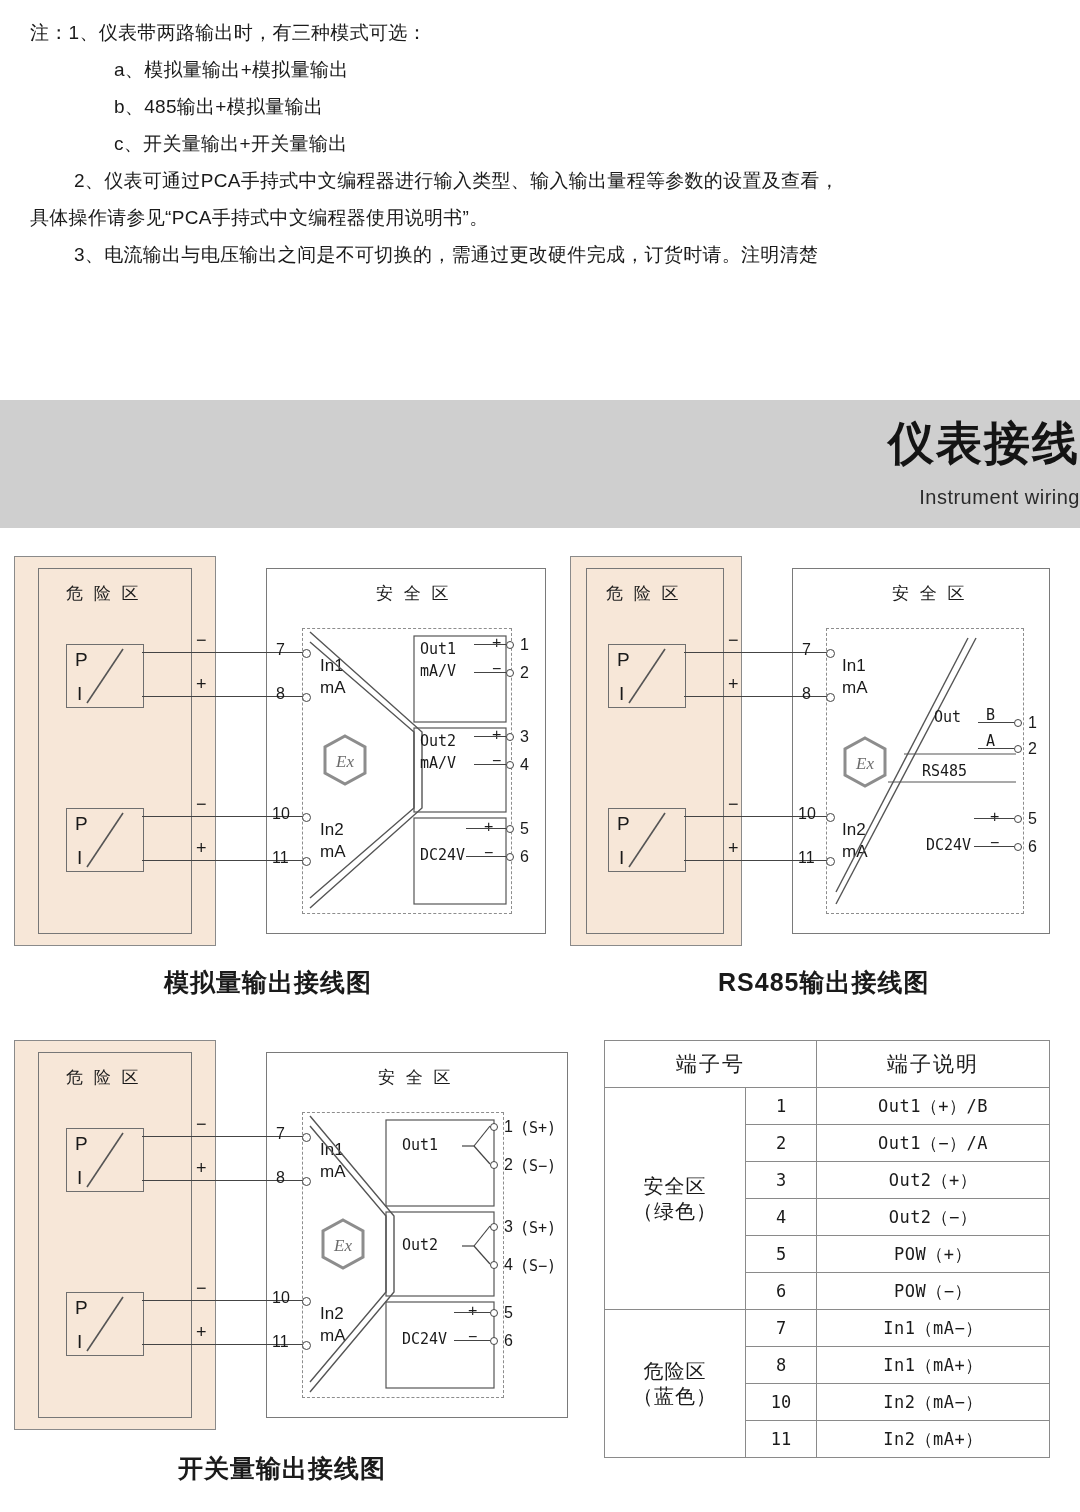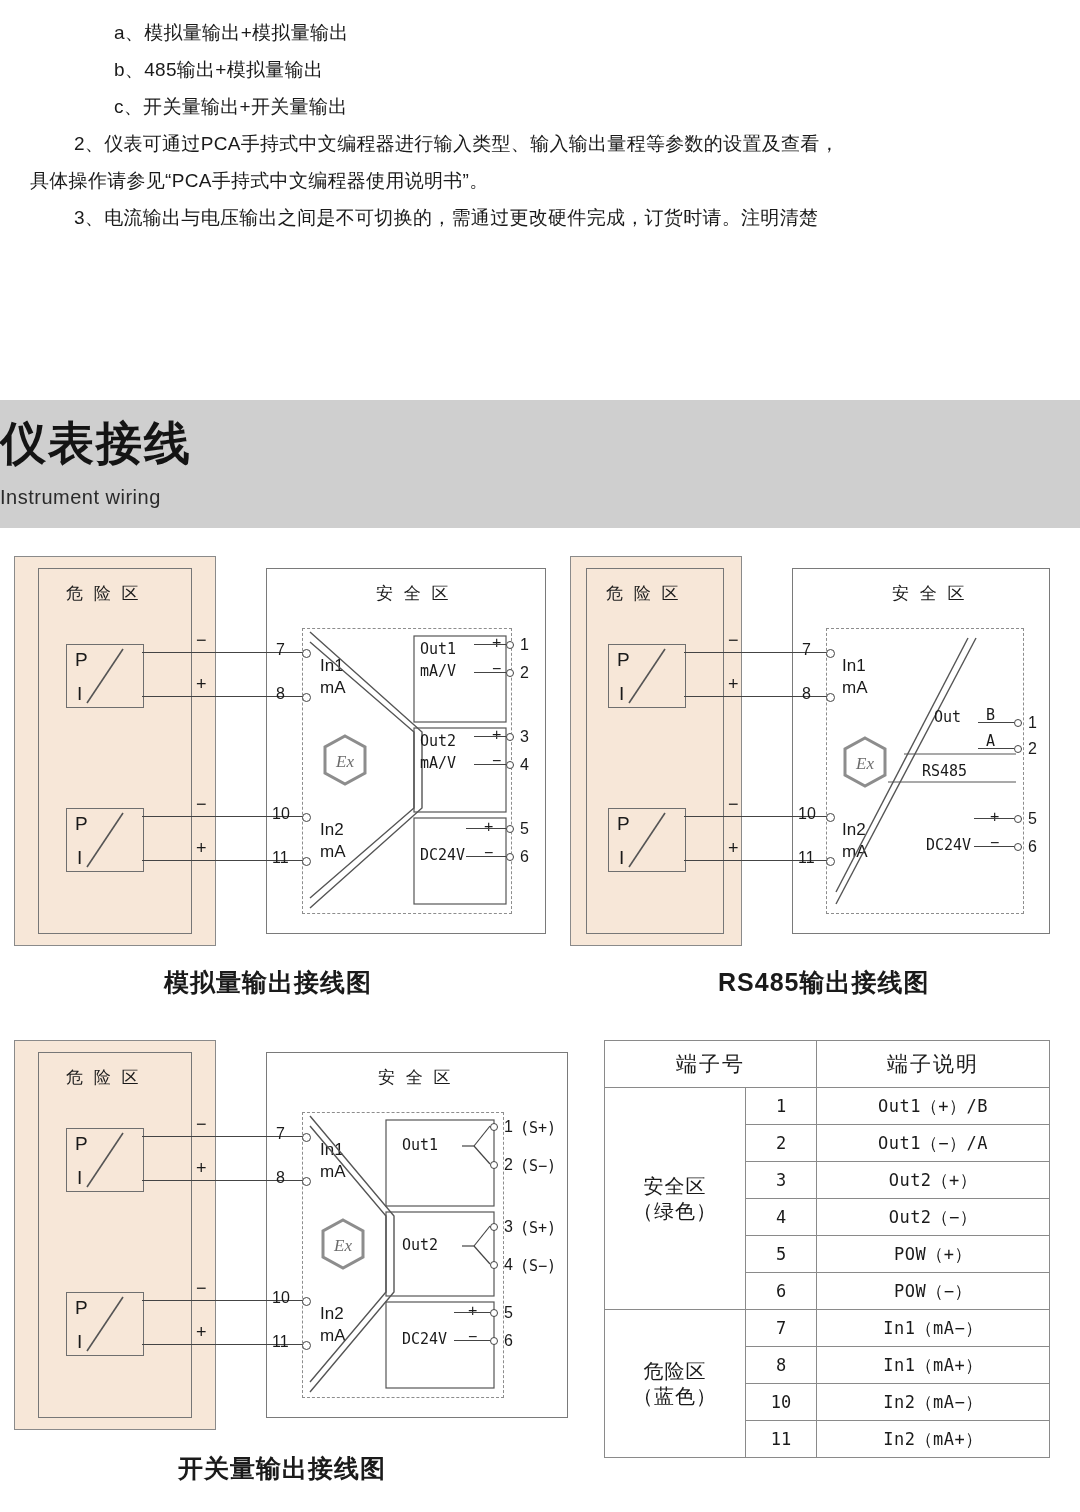--- a/index.html
+++ b/index.html
@@ -22,21 +22,21 @@
   .ind1{padding-left:0;}
   .ind2{padding-left:84px;}
   .ind3{padding-left:44px;}
   .ind4{padding-left:0;}
 
   
   .banner{
     position:absolute;
     left:0;top:400px;width:1080px;height:128px;
     background:#cfcfcf;
-    display:flex;flex-direction:column;align-items:flex-start;justify-content:center;gap:17px;
+    display:flex;flex-direction:column;align-items:flex-end;justify-content:center;gap:17px;
   }
   .banner-cn{
     font-size:46px;font-weight:bold;letter-spacing:2px;color:#141414;
     line-height:1.05;
   }
   .banner-en{
     font-size:20px;color:#2a2a2a;letter-spacing:.5px;margin-top:2px;
     font-family:"Liberation Sans","DejaVu Sans",sans-serif;
   }
 
@@ -119,20 +119,21 @@
   }
   .tbl .hd{font-size:21px;height:46px;letter-spacing:2px;}
   .tbl .zone{font-size:20px;line-height:1.25;letter-spacing:1px;width:140px;}
   .tbl .num{width:70px;font-family:"DejaVu Sans Mono","Liberation Mono",monospace;}
   .tbl .desc{font-family:"DejaVu Sans Mono","Liberation Mono",monospace;letter-spacing:.5px;}
 </style>
 </head>
 <body>
 
 <div class="notes">
+  <div class="line ind1">注：1、仪表带两路输出时，有三种模式可选：</div>
   <div class="line ind2">a、模拟量输出+模拟量输出</div>
   <div class="line ind2">b、485输出+模拟量输出</div>
   <div class="line ind2">c、开关量输出+开关量输出</div>
   <div class="line ind3">2、仪表可通过PCA手持式中文编程器进行输入类型、输入输出量程等参数的设置及查看，</div>
   <div class="line ind4">具体操作请参见“PCA手持式中文编程器使用说明书”。</div>
   <div class="line ind3">3、电流输出与电压输出之间是不可切换的，需通过更改硬件完成，订货时请。注明清楚</div>
 </div>
 
 <div class="banner">
   <div class="banner-cn">仪表接线</div>

